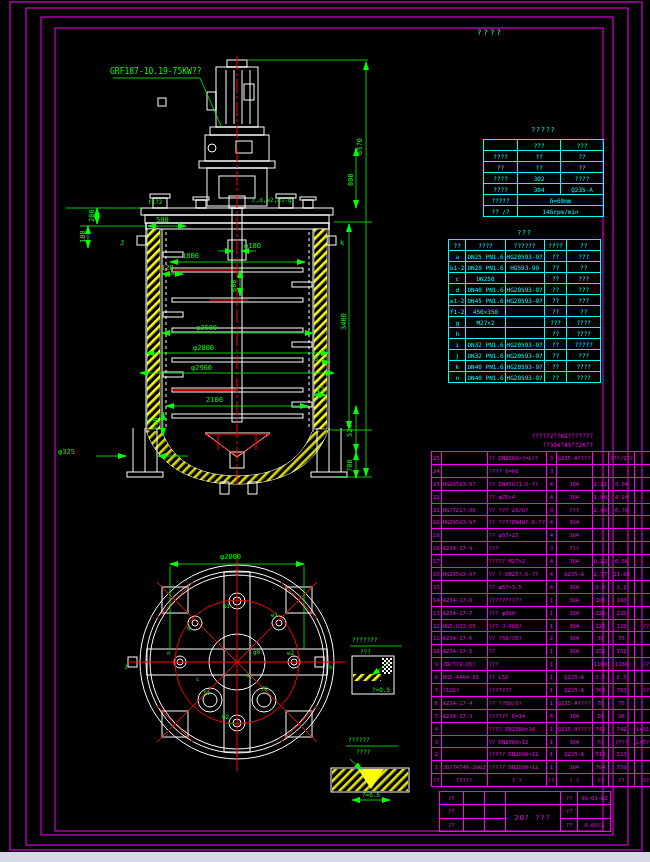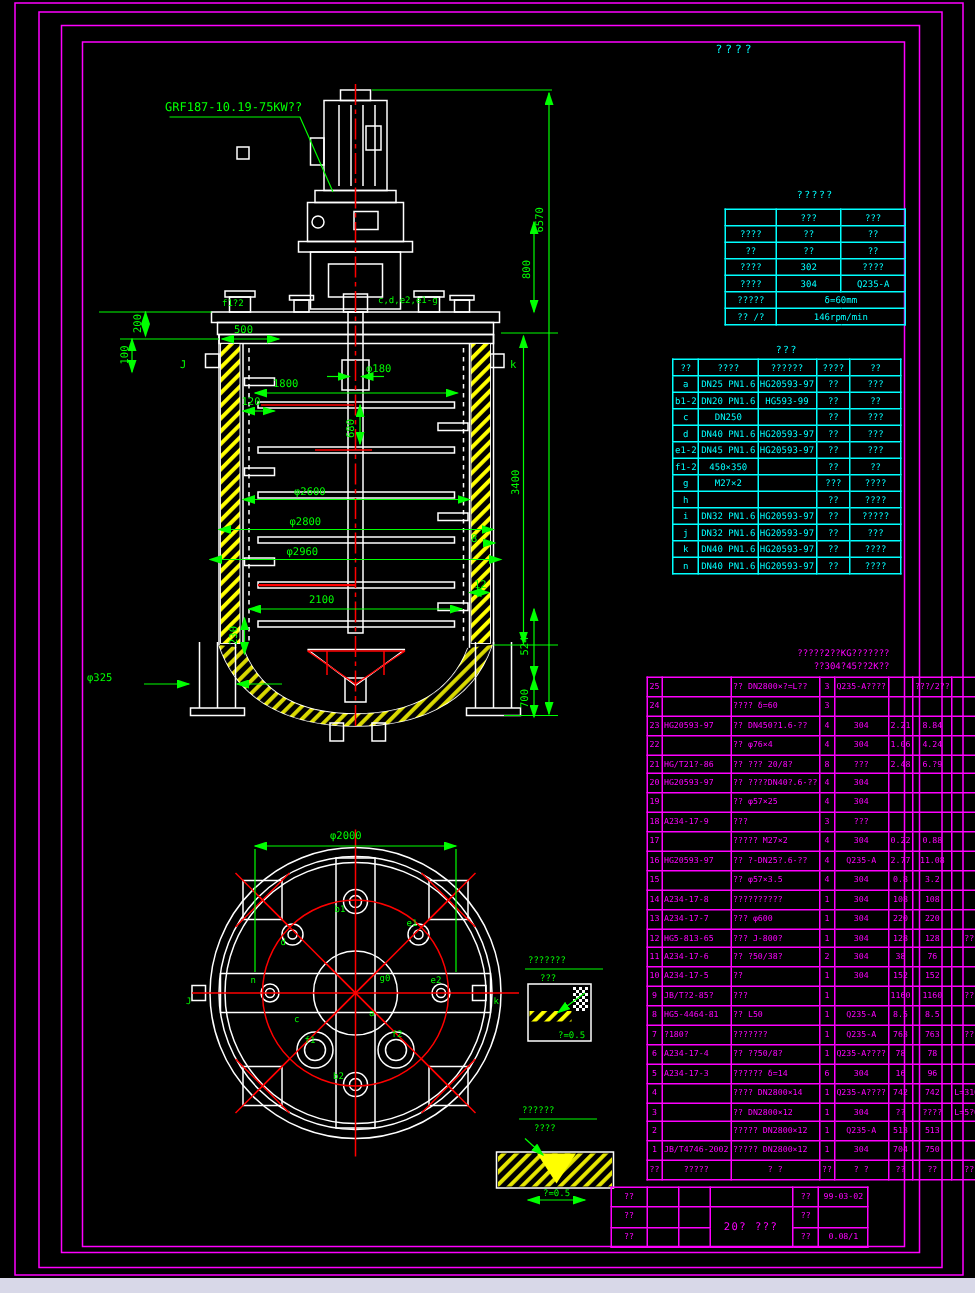--- a/index.html
+++ b/index.html
@@ -18,21 +18,21 @@
   .chart-wrap .ttl{text-align:center;font-size:6.5px;margin-bottom:5px;letter-spacing:1px;}
   .noz-wrap{left:448px;top:229px;width:153px;color:#00ffff;}
   .noz-wrap .ttl{text-align:center;font-size:6.5px;margin-bottom:2px;letter-spacing:1px;}
   
   .bom-wrap{left:431px;top:431px;width:172px;color:#ff00ff;}
   .bom-note{font-size:6px;line-height:9px;text-align:right;padding-right:10px;white-space:nowrap;}
   .mtbl{border-collapse:collapse;table-layout:fixed;margin-top:2px;}
   .mtbl td{border:1px solid #ff00ff;color:#ff00ff;font-size:5.5px;line-height:6px;
            padding:0 1px;overflow:hidden;white-space:nowrap;height:11.9px;text-align:center;}
   .mtbl td.l{text-align:left;}
-  .tb-wrap{left:407px;top:791px;width:172px;}
+  .tb-wrap{left:439px;top:791px;width:172px;}
   .tb-wrap td{height:12.3px;}
   .tb-center{font-size:7px !important;letter-spacing:1px;}
   .strip{left:0;top:852px;width:650px;height:10px;background:#d8d8e8;}
 </style>
 </head>
 <body>
 
 <div id="canvas">
 
 <svg width="650" height="862" viewBox="0 0 650 862">

